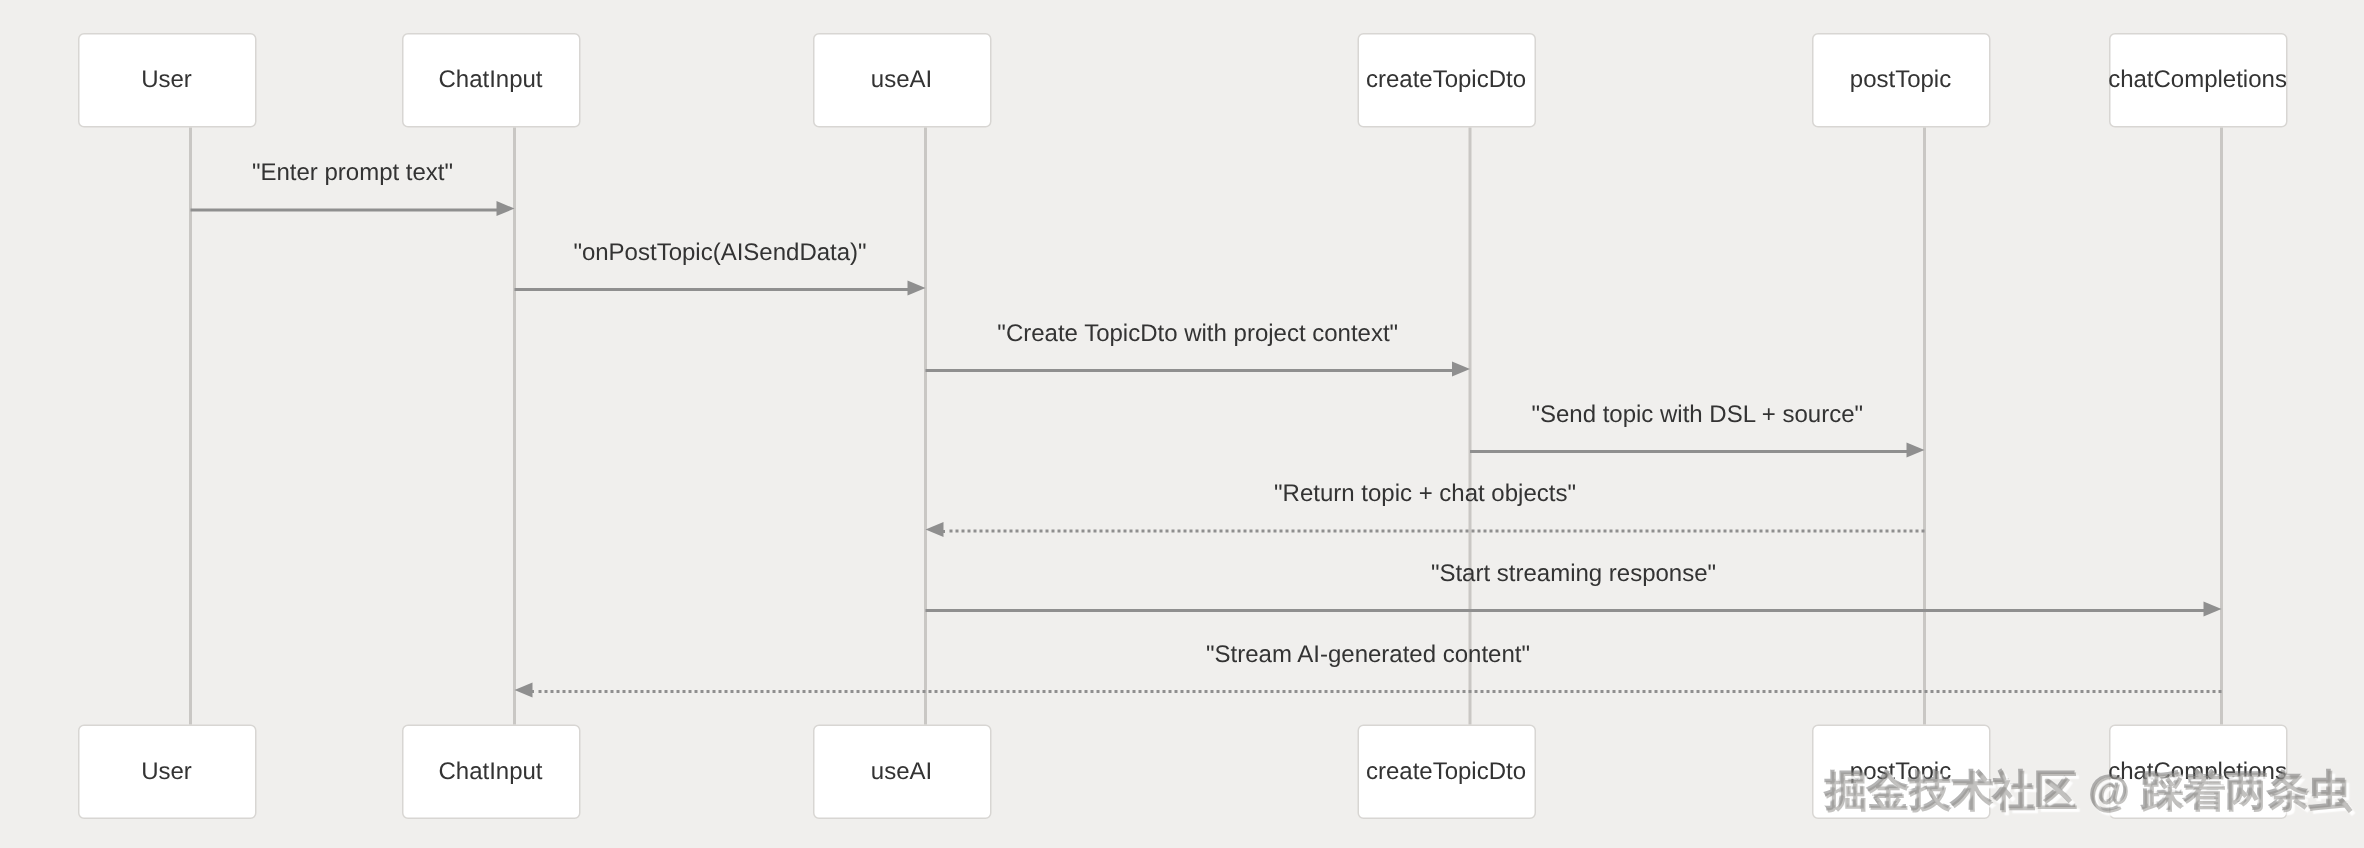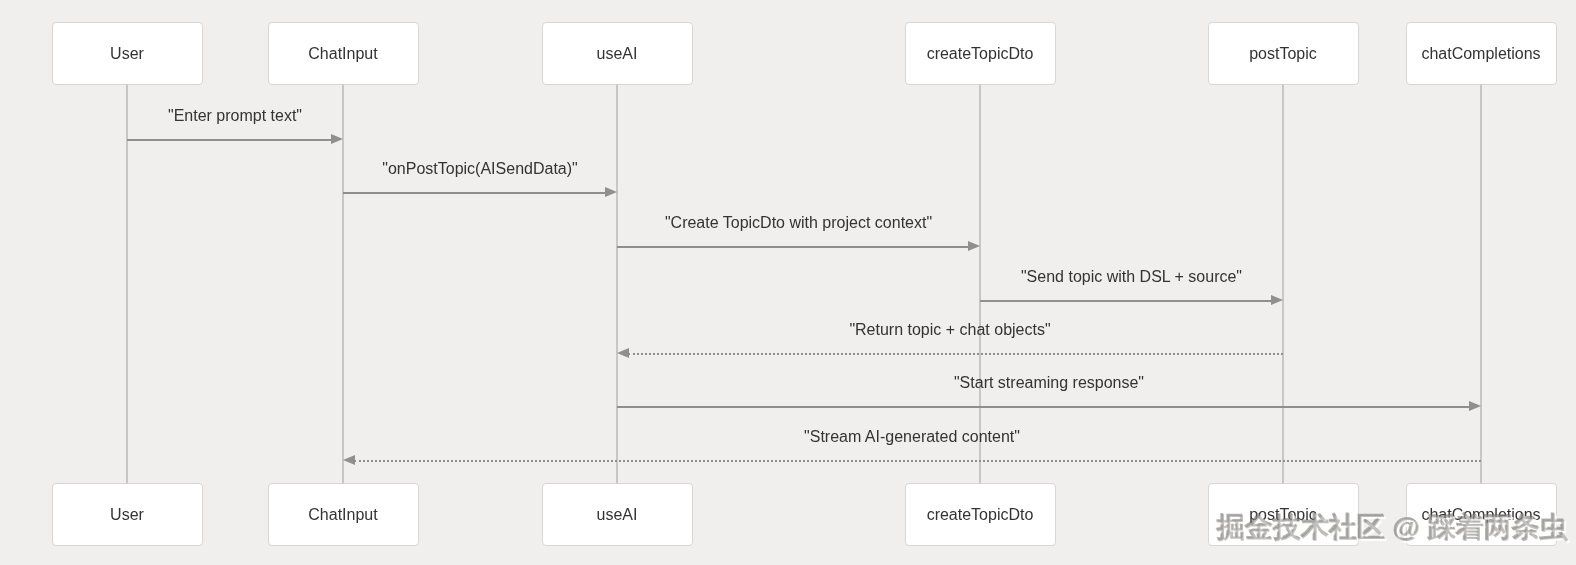--- a/index.html
+++ b/index.html
@@ -7,21 +7,21 @@
   .stage {
     position: relative;
     width: 1576px;
     height: 565px;
     background: #f0efed;
     overflow: hidden;
     font-family: "Liberation Sans", sans-serif;
   }
   .participant-box {
     position: absolute;
-    width: 151px;
+    width: 119px;
     height: 63px;
     background: #ffffff;
     border: 1px solid #d8d6d3;
     border-radius: 4px;
     display: flex;
     align-items: center;
     justify-content: center;
     font-size: 16px;
     color: #333333;
   }

